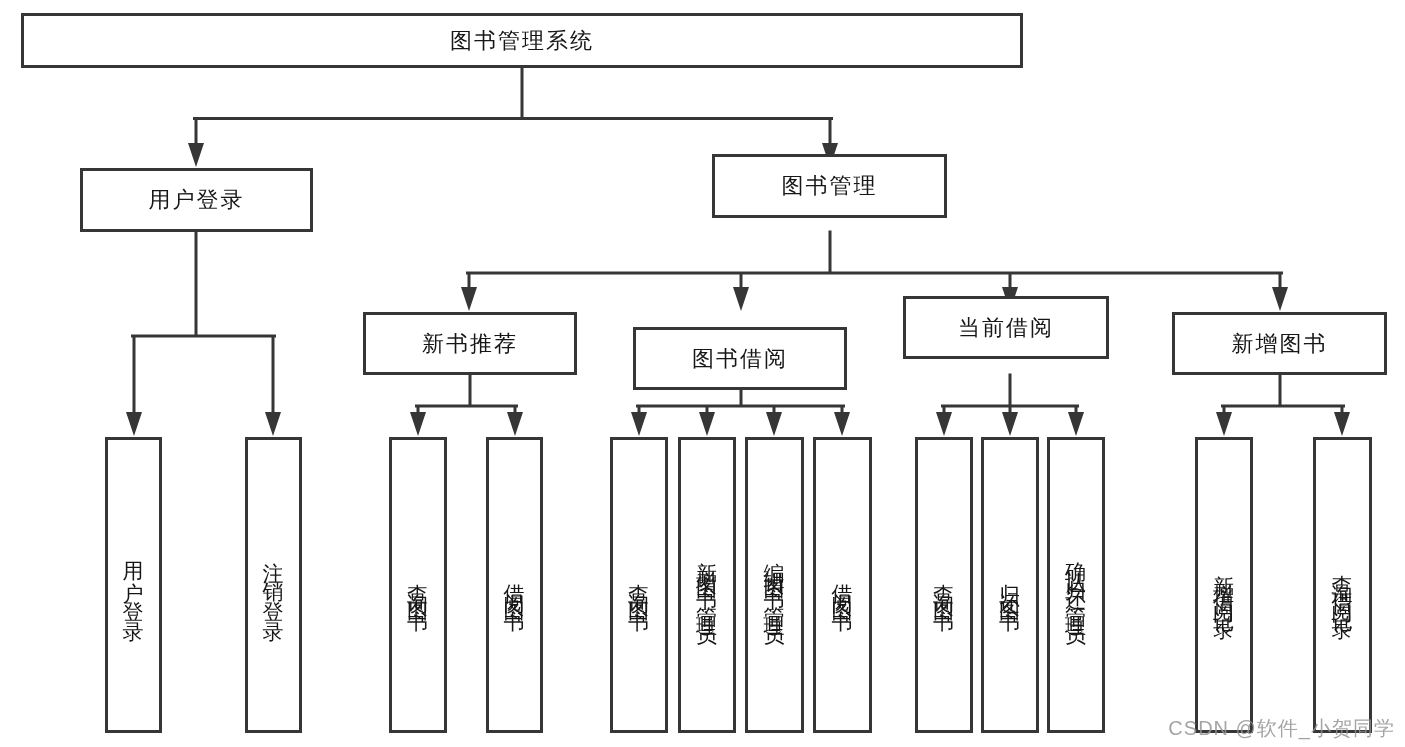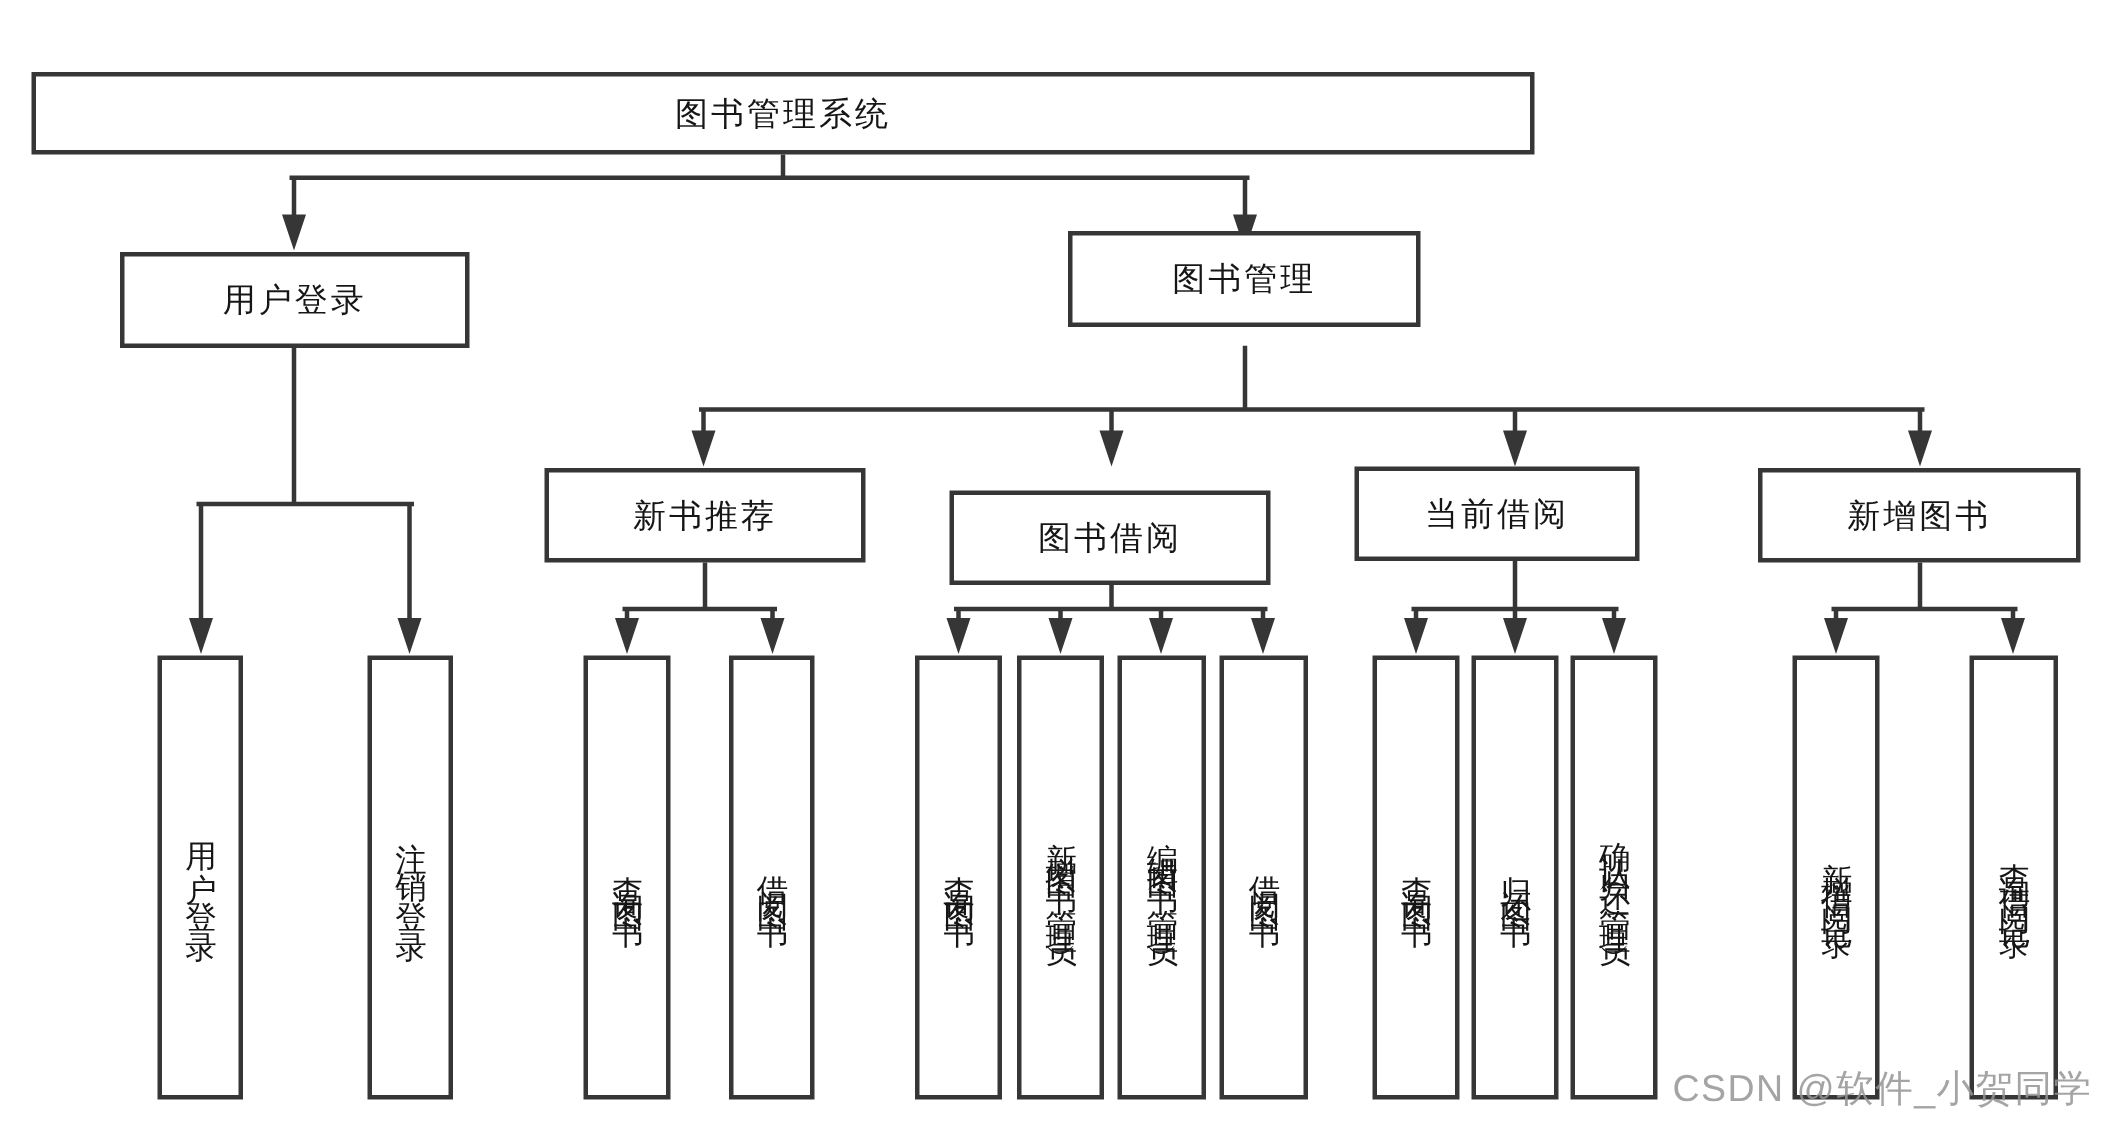--- a/index.html
+++ b/index.html
@@ -14,43 +14,43 @@
     z-index:2;
   }
   .hbox{font-size:22px;letter-spacing:2px;white-space:nowrap;}
   .vbox{
     top:437px;height:296px;width:57px;
     writing-mode:vertical-rl;text-orientation:mixed;
     font-size:21px;letter-spacing:9px;line-height:1;
   }
   .ls-wide{letter-spacing:20px;}
   
-  .n-root{left:21px;top:13px;width:1002px;height:55px;margin-top:35px;}
+  .n-root{left:21px;top:13px;width:1002px;height:55px;}
   .n-login{left:80px;top:168px;width:233px;height:64px;}
   .n-mgmt{left:712px;top:154px;width:235px;height:64px;}
   .n-newrec{left:363px;top:312px;width:214px;height:63px;}
   .n-borrow{left:633px;top:327px;width:214px;height:63px;}
-  .n-current{left:903px;top:311px;width:190px;height:63px;}
+  .n-current{left:903px;top:296px;width:206px;height:63px;}
   .n-records{left:1172px;top:312px;width:215px;height:63px;}
   .l-userlogin{left:105px;}
   .l-logout{left:245px;}
   .l-q1{left:389px;width:58px;}
   .l-b1{left:486px;}
   .l-q2{left:610px;width:58px;}
   .l-add{left:678px;width:58px;}
   .l-edit{left:745px;width:59px;}
   .l-b2{left:813px;width:59px;}
   .l-q3{left:915px;width:58px;}
   .l-return{left:981px;width:58px;}
   .l-confirm{left:1047px;width:58px;}
   .l-addrec{left:1195px;width:58px;}
   .l-qrec{left:1313px;width:59px;}
   .watermark{
     position:absolute;right:10px;bottom:5px;z-index:3;
-    font-size:25px;letter-spacing:1px;color:rgba(148,148,148,0.85);white-space:nowrap;
+    font-size:20px;letter-spacing:1px;color:rgba(148,148,148,0.85);white-space:nowrap;
   }
 </style>
 </head>
 <body>
 
 <div class="stage">
 
   <svg class="wires" width="1405" height="747" viewBox="0 0 1405 747" stroke="#363636" stroke-width="3" stroke-linecap="square" fill="#363636">
 
     <path d="M522,68 V118.5 M194.5,118.5 H831.5 M196,118.5 V146 M830,118.5 V146" fill="none"></path>

